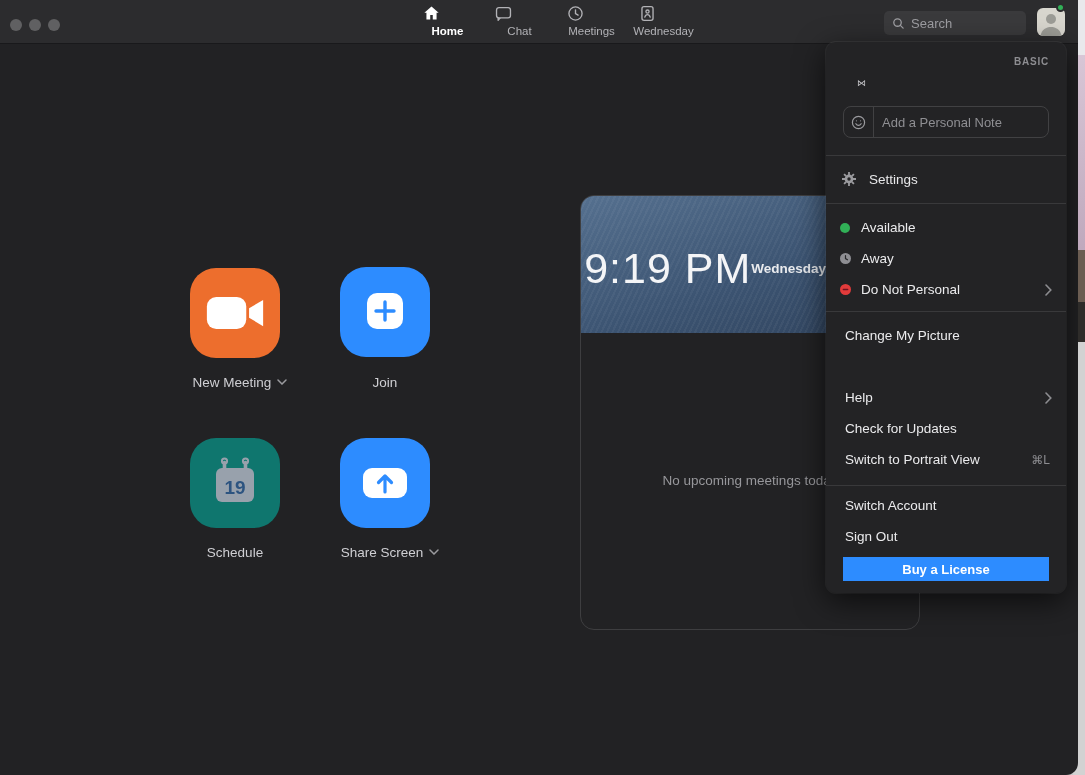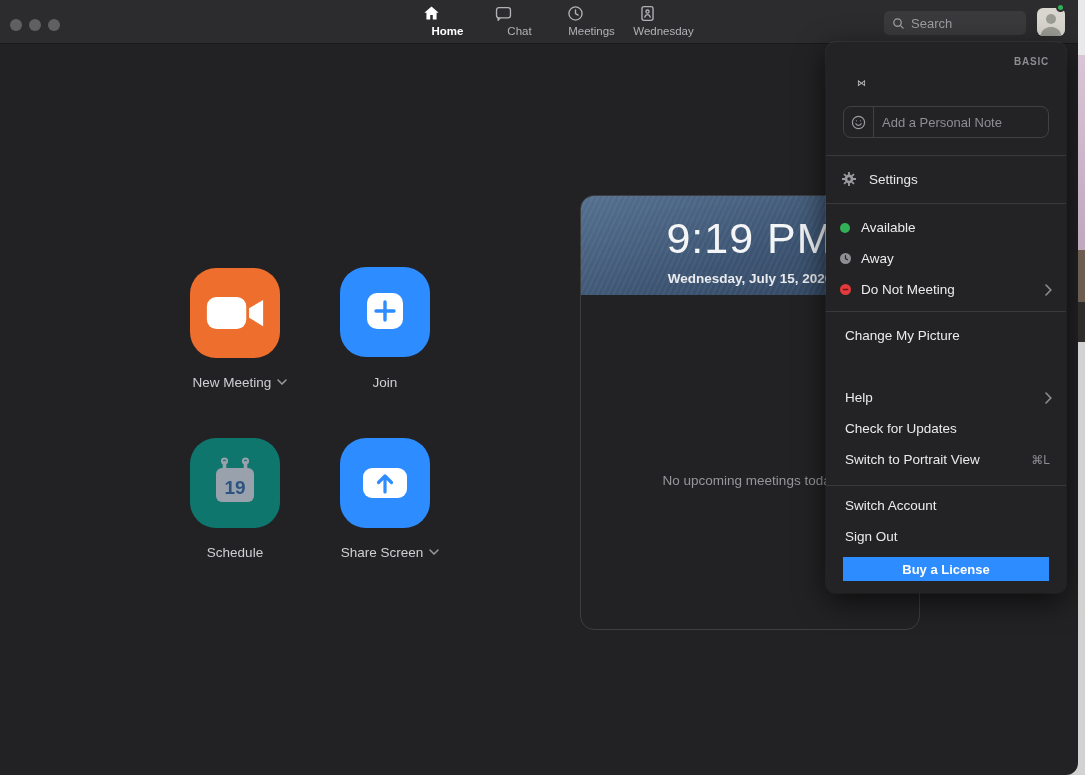--- a/index.html
+++ b/index.html
@@ -38,23 +38,23 @@
     background:#31b057; border:2px solid #2c2c2e; }
 
   
   .tile { position:absolute; width:90px; height:90px; border-radius:26px; cursor:pointer; }
   .tile-label { position:absolute; height:18px; display:flex; align-items:center; justify-content:center; gap:6px;
     font-size:13.5px; color:#cfcfd3; }
 
   
   .panel { position:absolute; left:580px; top:195px; width:340px; height:435px;
     border:1px solid #3e3e40; border-radius:14px; }
-  .clock-card { position:absolute; left:0; top:0; width:338px; height:99px; border-radius:13px 13px 0 0;
+  .clock-card { position:absolute; left:0; top:0; width:338px; height:137px; border-radius:13px 13px 0 0;
     background:linear-gradient(160deg,#55708f,#3c5472 55%,#2f425c);
-    display:flex; flex-direction:column; align-items:center; justify-content:center; overflow:hidden; }
+    display:flex; flex-direction:row; align-items:center; justify-content:center; overflow:hidden; }
   .clock-card::after { content:""; position:absolute; inset:0;
     background:repeating-linear-gradient(115deg, rgba(255,255,255,0.045) 0 2px, transparent 2px 5px); }
   .time { font-size:43px; font-weight:300; color:#f4f5f7; letter-spacing:1px; margin-top:8px; }
   .date { font-size:13.5px; color:#e9ebee; margin-top:8px; font-weight:bold; }
   .empty-msg { position:absolute; left:0; top:277px; width:100%; text-align:center; font-size:13.5px; color:#97979b; }
 
   
   .dropdown { position:absolute; left:826px; top:42px; width:240px; height:551px; background:#232325;
     border-radius:10px; box-shadow:0 8px 30px rgba(0,0,0,0.65), 0 0 0 1px rgba(255,255,255,0.07);
     z-index:50; color:#e8e8ea; }
@@ -268,21 +268,21 @@
         </span>
         <span>Away</span>
       </div>
       <div class="dd-row" style="top:232px;">
         <span class="stat-icon">
           <svg width="11" height="11" viewBox="0 0 11 11">
               <circle cx="5.5" cy="5.5" r="5.5" fill="#e23b3b"></circle>
               <rect x="2.6" y="4.7" width="5.8" height="1.6" rx="0.8" fill="#6e1320"></rect>
             </svg>
         </span>
-        <span>Do Not Meeting</span>
+        <span>Do Not Personal</span>
         <span class="trailing">
           <svg width="7" height="12" viewBox="0 0 7 12" fill="none" stroke="#8d8d91" stroke-width="1.6" stroke-linecap="round">
               <path d="m1 1 4.8 5L1 11"></path>
             </svg>
         </span>
       </div>
 
       <div class="dd-divider" style="top:269px;"></div>
 
       <div class="dd-row" style="top:278px;">

